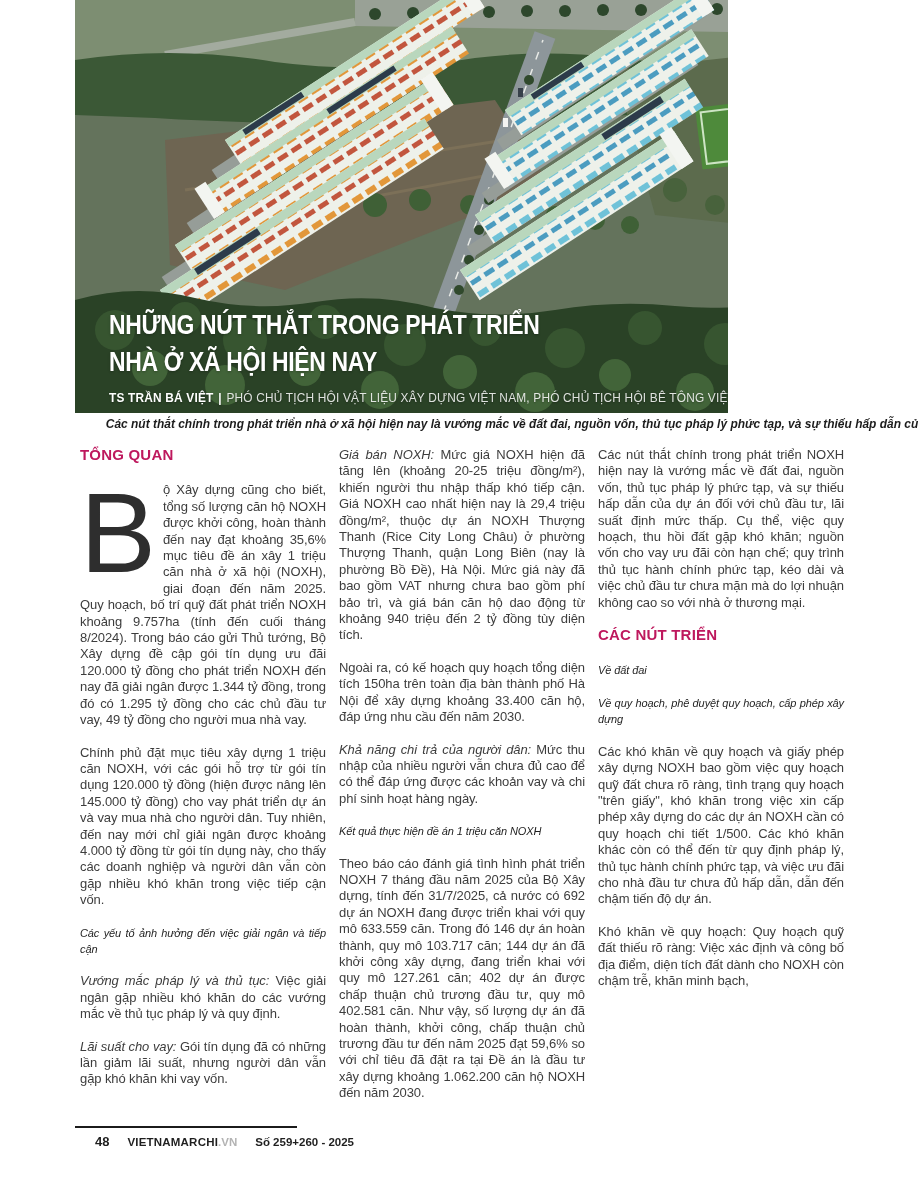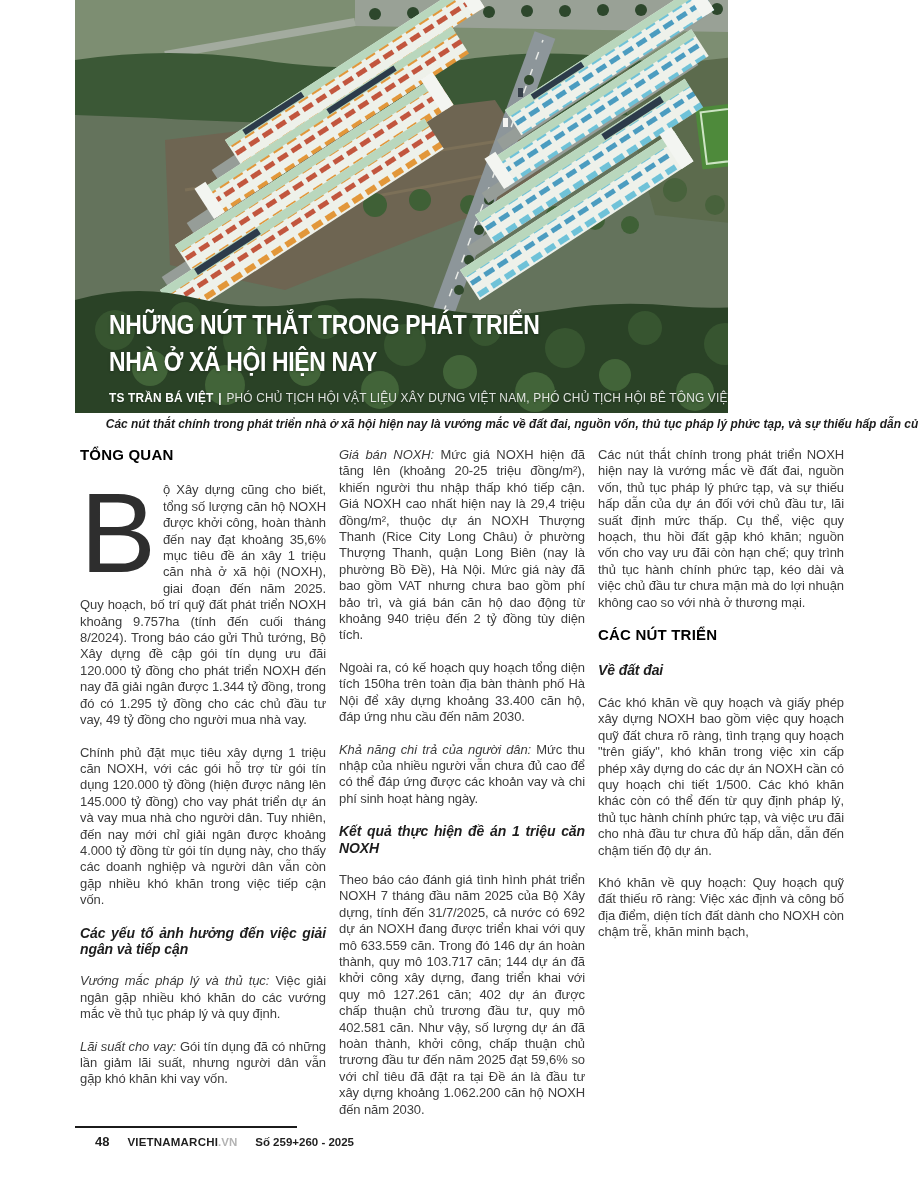--- a/index.html
+++ b/index.html
@@ -21,23 +21,23 @@
 
   
   .caption{position:absolute;top:416px;left:75px;width:769px;text-align:center;
            font-style:italic;font-weight:bold;font-size:13px;color:#1c1c1c;
            white-space:nowrap;transform:scaleX(0.92);transform-origin:50% 50%;}
 
   
   .article{position:absolute;left:80px;top:447px;width:764px;display:flex;gap:13px;}
   .col{flex:1;min-width:0;text-align:justify;font-size:13px;line-height:16.4px;color:#3d3d3d;letter-spacing:-0.1px;}
   .para{margin:0 0 16px 0;}
-  .sec-heading{font-size:15px;font-weight:bold;color:#000000;margin:0 0 19px 0;letter-spacing:0.2px;}
+  .sec-heading{font-size:15px;font-weight:bold;color:#be185d;margin:0 0 19px 0;letter-spacing:0.2px;}
   .sec-heading.mid{margin-top:4px;}
-  .subhead{font-size:14px;font-weight:bold;font-style:italic;color:#1e1e1e;margin:0 0 16px 0;}
+  .subhead{font-size:11px;font-weight:normal;font-style:italic;color:#1e1e1e;margin:0 0 16px 0;}
   .lead{font-style:italic;margin-top:8px;}
   .dropcap{float:left;font-size:114px;line-height:92px;height:96px;margin:5px 7px 0 0;color:#2e2e2e;font-weight:400;}
 
   
   .footer{position:absolute;left:75px;top:1126px;width:222px;}
   .footer-rule{border-top:2px solid #1b1b1b;margin-bottom:6px;}
   .footer-row{display:flex;align-items:center;font-size:11.5px;color:#1f1f1f;white-space:nowrap;margin-left:20px;}
   .page-num{font-weight:bold;font-size:13px;}
   .vsep{width:1px;height:15px;background:#b8b8b8;margin:0 9px;}
   .brand{font-weight:bold;letter-spacing:0.2px;}
@@ -233,20 +233,21 @@
         <p class="para"><em class="lead">Giá bán NOXH: </em>Mức giá NOXH hiện đã tăng lên (khoảng 20-25 triệu đồng/m²), khiến người thu nhập thấp khó tiếp cận. Giá NOXH cao nhất hiện nay là 29,4 triệu đồng/m², thuộc dự án NOXH Thượng Thanh (Rice City Long Châu) ở phường Thượng Thanh, quận Long Biên (nay là phường Bồ Đề), Hà Nội. Mức giá này đã bao gồm VAT nhưng chưa bao gồm phí bảo trì, và giá bán căn hộ dao động từ khoảng 940 triệu đến 2 tỷ đồng tùy diện tích.</p>
         <p class="para">Ngoài ra, có kế hoạch quy hoạch tổng diện tích 150ha trên toàn địa bàn thành phố Hà Nội để xây dựng khoảng 33.400 căn hộ, đáp ứng nhu cầu đến năm 2030.</p>
         <p class="para"><em class="lead">Khả năng chi trả của người dân: </em>Mức thu nhập của nhiều người vẫn chưa đủ cao để có thể đáp ứng được các khoản vay và chi phí sinh hoạt hàng ngày.</p>
         <h4 class="subhead">Kết quả thực hiện đề án 1 triệu căn NOXH</h4>
         <p class="para">Theo báo cáo đánh giá tình hình phát triển NOXH 7 tháng đầu năm 2025 của Bộ Xây dựng, tính đến 31/7/2025, cả nước có 692 dự án NOXH đang được triển khai với quy mô 633.559 căn. Trong đó 146 dự án hoàn thành, quy mô 103.717 căn; 144 dự án đã khởi công xây dựng, đang triển khai với quy mô 127.261 căn; 402 dự án được chấp thuận chủ trương đầu tư, quy mô 402.581 căn. Như vậy, số lượng dự án đã hoàn thành, khởi công, chấp thuận chủ trương đầu tư đến năm 2025 đạt 59,6% so với chỉ tiêu đã đặt ra tại Đề án là đầu tư xây dựng khoảng 1.062.200 căn hộ NOXH đến năm 2030.</p>
       </div>
       <div class="col">
         <p class="para">Các nút thắt chính trong phát triển NOXH hiện nay là vướng mắc về đất đai, nguồn vốn, thủ tục pháp lý phức tạp, và sự thiếu hấp dẫn của dự án đối với chủ đầu tư, lãi suất định mức thấp. Cụ thể, việc quy hoạch, thu hồi đất gặp khó khăn; nguồn vốn cho vay ưu đãi còn hạn chế; quy trình thủ tục hành chính phức tạp, kéo dài và việc chủ đầu tư chưa mặn mà do lợi nhuận không cao so với nhà ở thương mại.</p>
         <h3 class="sec-heading mid">CÁC NÚT TRIỂN</h3>
         <h4 class="subhead">Về đất đai</h4>
+        <h4 class="subhead">Về quy hoạch, phê duyệt quy hoạch, cấp phép xây dựng</h4>
         <p class="para">Các khó khăn về quy hoạch và giấy phép xây dựng NOXH bao gồm việc quy hoạch quỹ đất chưa rõ ràng, tình trạng quy hoạch "trên giấy", khó khăn trong việc xin cấp phép xây dựng do các dự án NOXH cần có quy hoạch chi tiết 1/500. Các khó khăn khác còn có thể đến từ quy định pháp lý, thủ tục hành chính phức tạp, và việc ưu đãi cho nhà đầu tư chưa đủ hấp dẫn, dẫn đến chậm tiến độ dự án.</p>
         <p class="para">Khó khăn về quy hoạch: Quy hoạch quỹ đất thiếu rõ ràng: Việc xác định và công bố địa điểm, diện tích đất dành cho NOXH còn chậm trễ, khăn minh bạch,</p>
       </div>
     </div>
 
   <div class="footer">
     <div class="footer-rule"></div>
     <div class="footer-row">
       <span class="page-num">48</span>
       <span class="vsep"></span>

